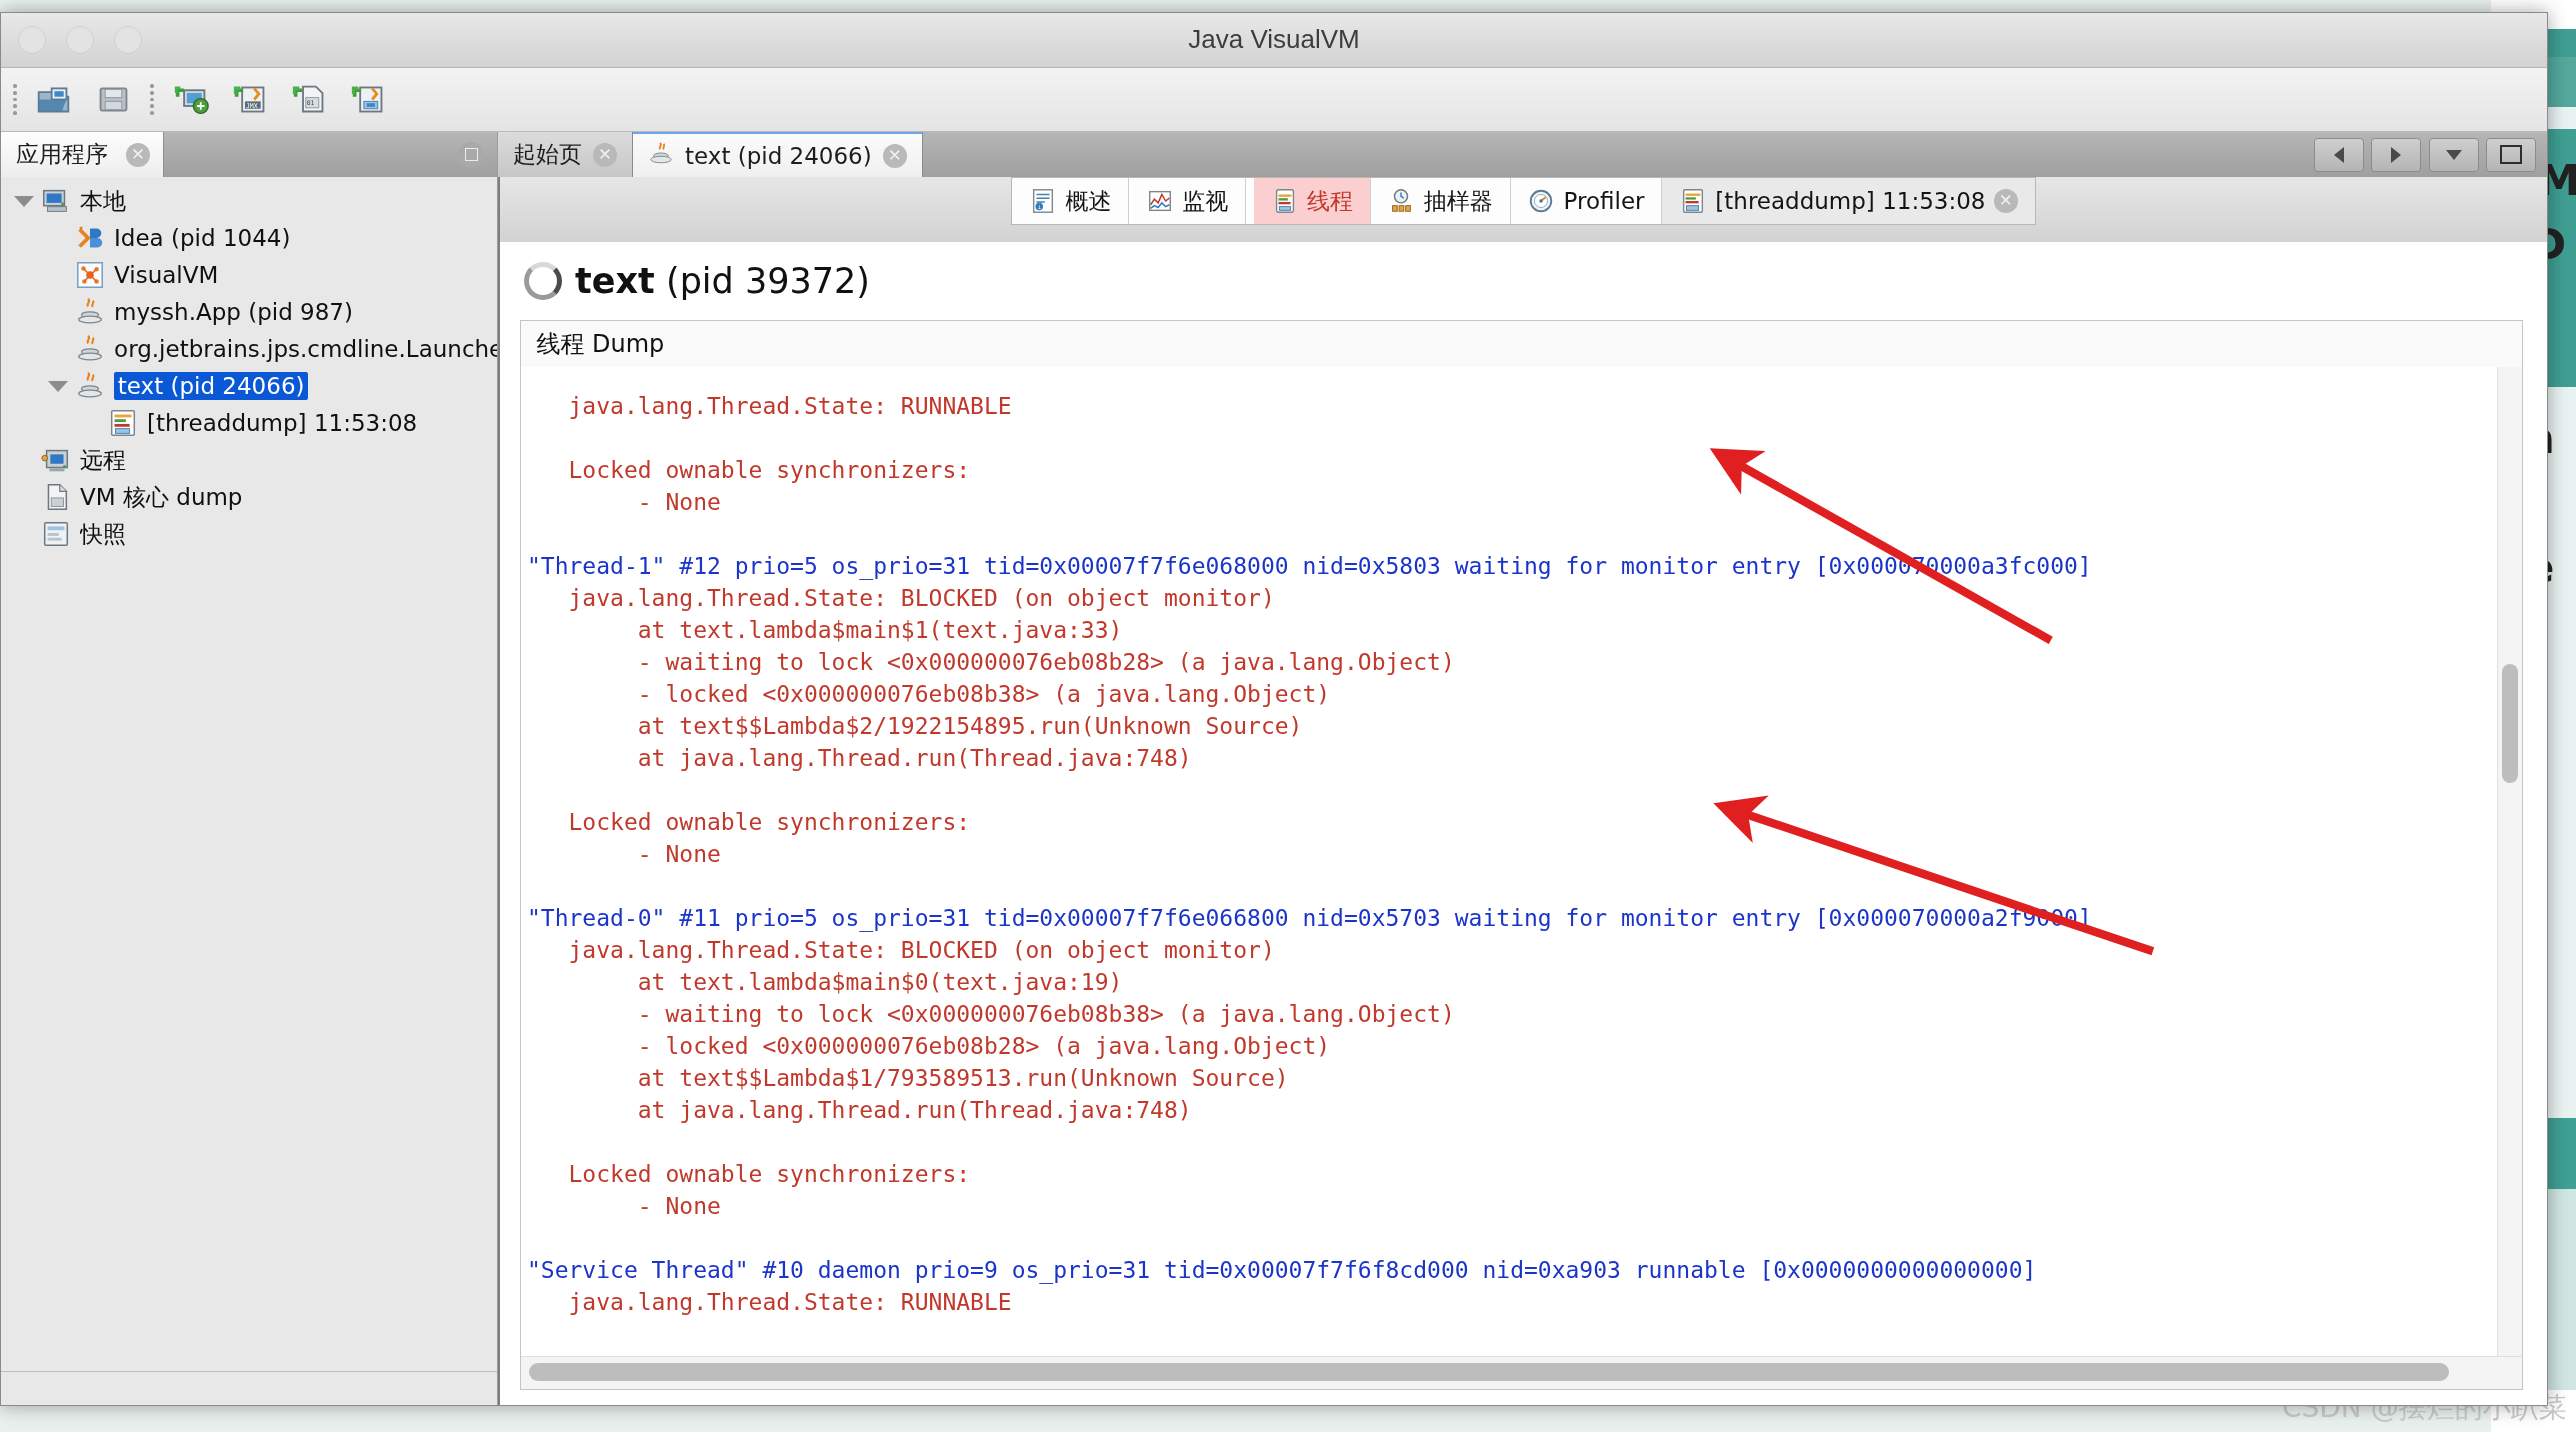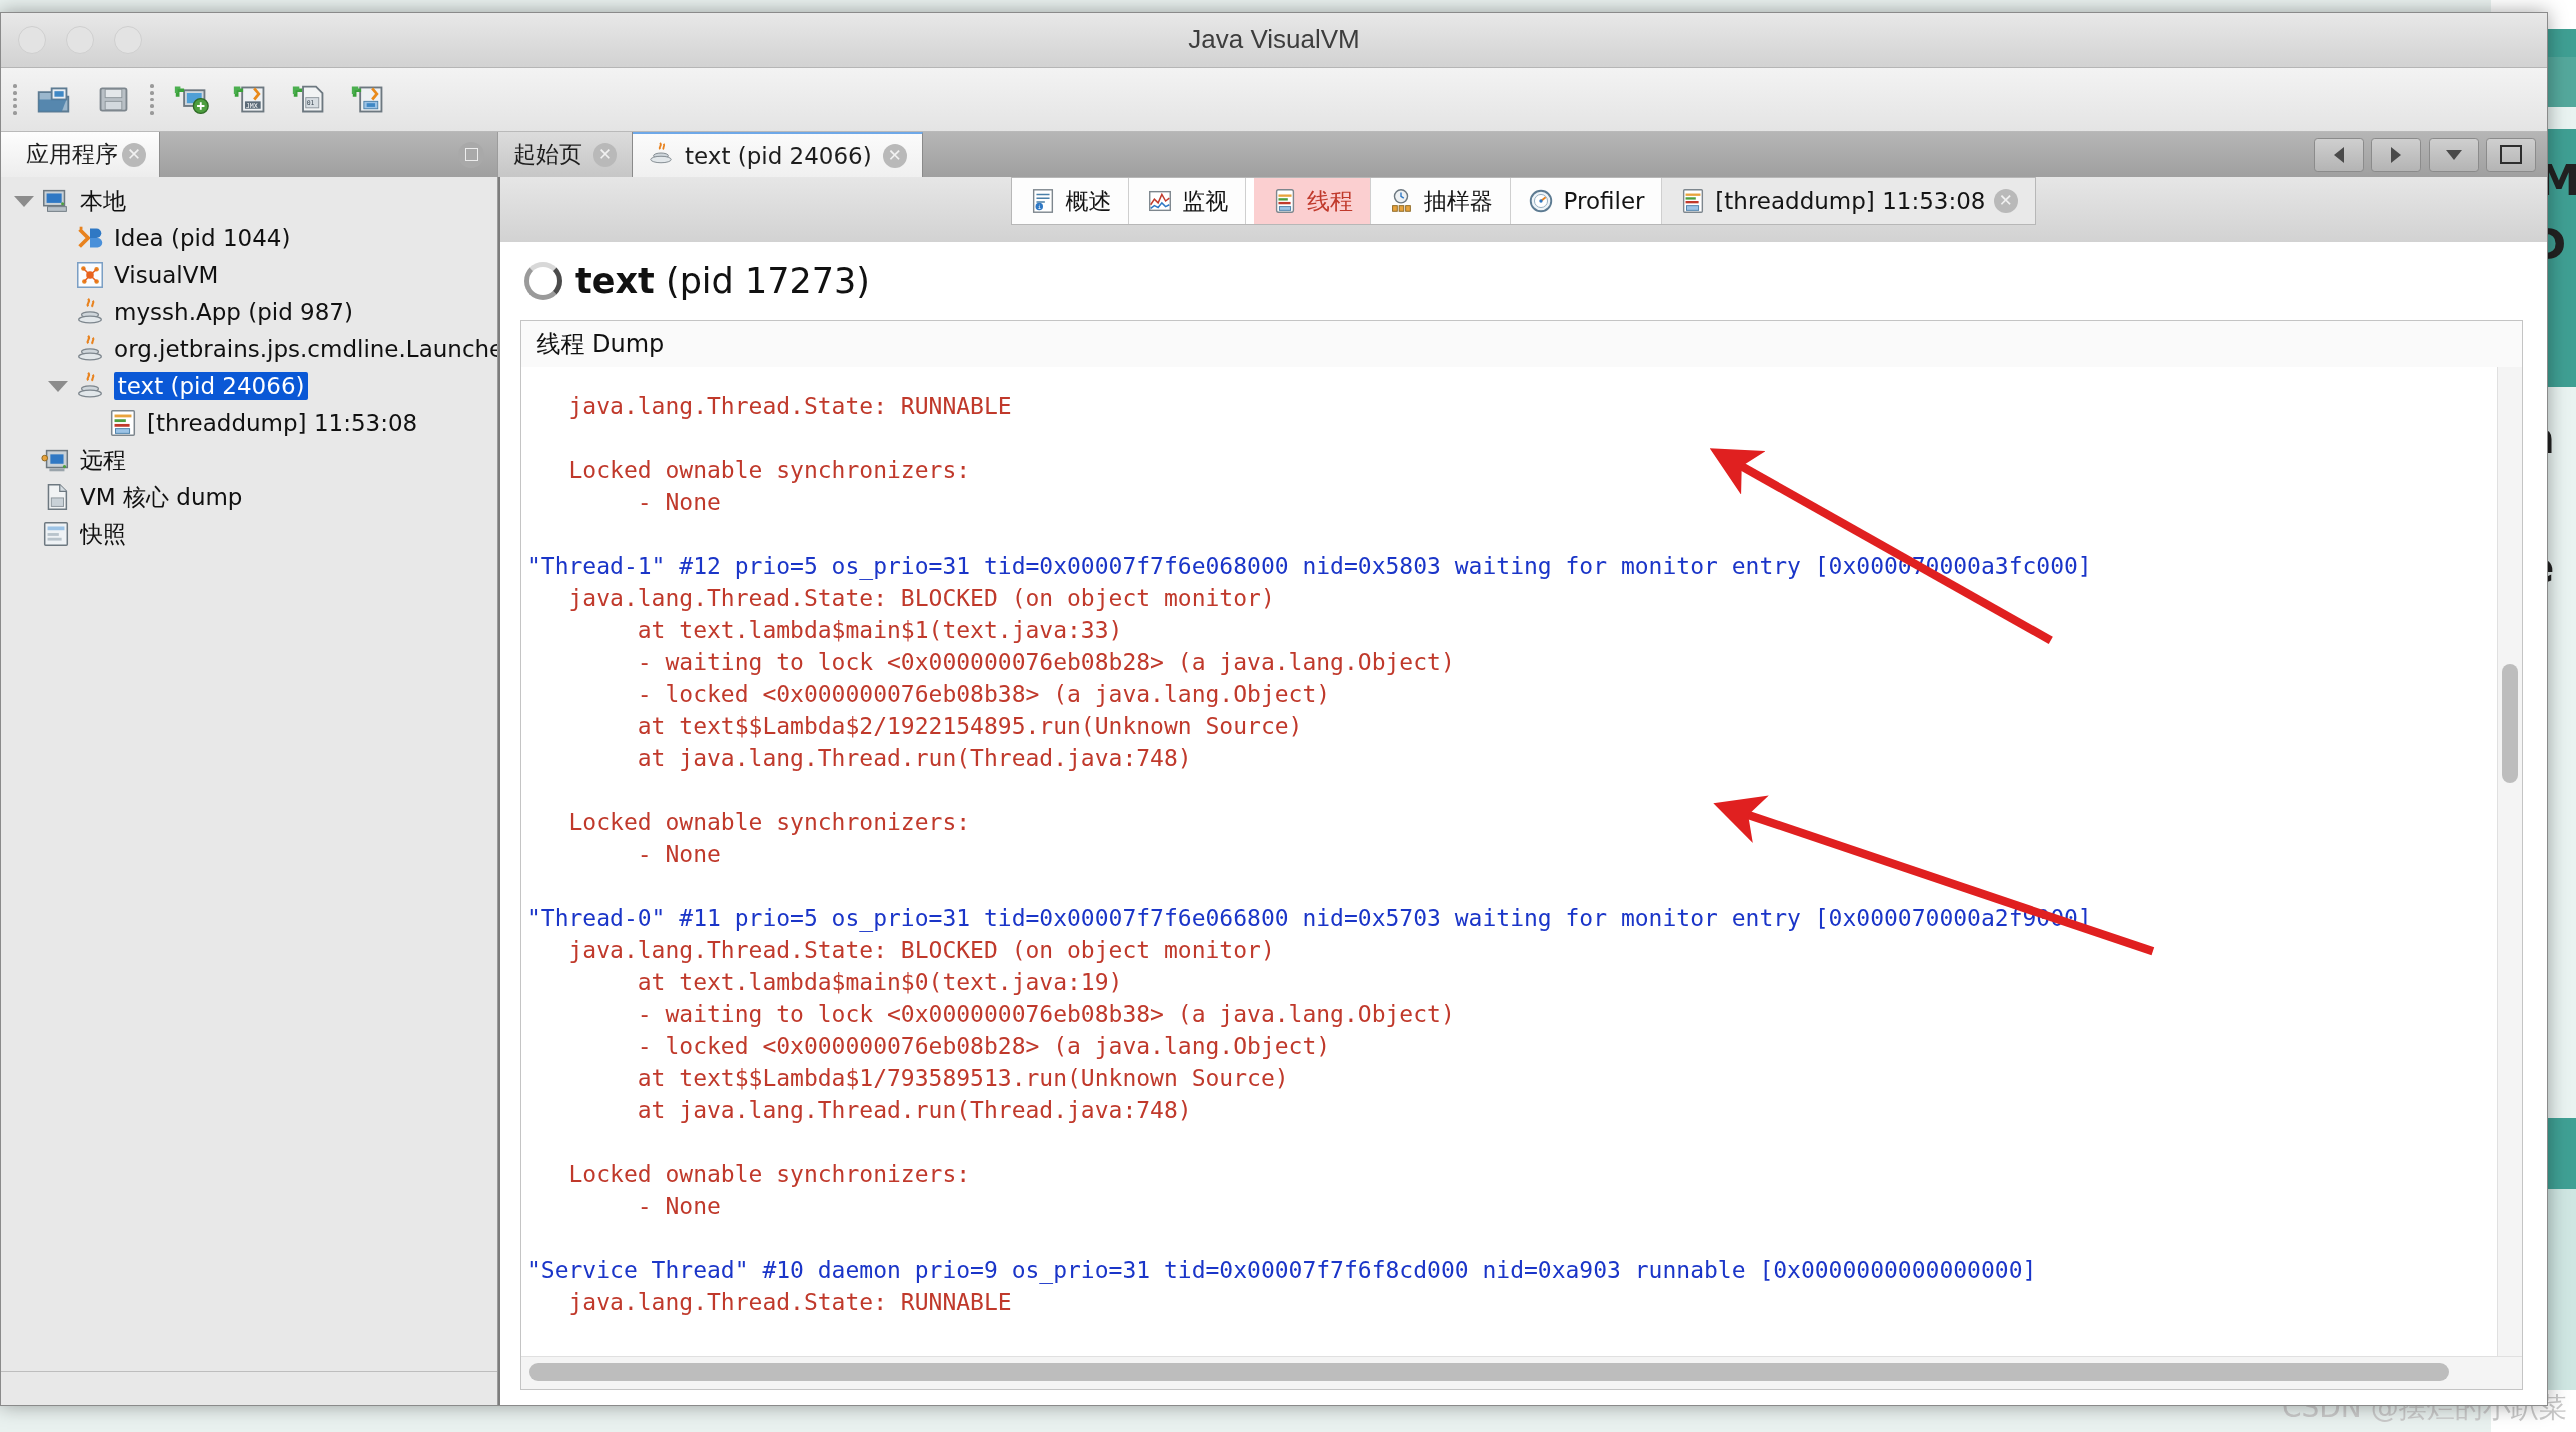--- a/index.html
+++ b/index.html
@@ -45,21 +45,21 @@
 
   
   #body{flex:1;display:flex;min-height:0;background:#d6d6d6;}
 
   
   #left{width:496px;flex:0 0 496px;display:flex;flex-direction:column;
      background:#cfcfcf;border-right:0.9px solid #9c9c9c;}
   #left-tabrow{height:45px;flex:0 0 45px;display:flex;align-items:stretch;
      background:linear-gradient(180deg,#b6b6b6,#9f9f9f);}
   #left-tab{background:linear-gradient(180deg,#fdfdfd,#ededed);
-     display:flex;align-items:center;gap:4px;padding:0 13px 0 25px;
+     display:flex;align-items:center;gap:18px;padding:0 13px 0 15px;
      border-right:0.9px solid #8f8f8f;font-size:23px;color:#1d1d1d;
      font-family:"DejaVu Sans",sans-serif;}
   .xbtn{width:24px;height:24px;border-radius:50%;background:#b9b9b9;color:#f1f1f1;
      font-size:16.7px;line-height:24px;text-align:center;font-family:"Liberation Sans",sans-serif;}
   #left-tabfill{flex:1;display:flex;align-items:center;justify-content:flex-end;padding-right:13px;}
   .minbox{width:26px;height:26px;border-radius:50%;background:#a9a9a9;
      display:flex;align-items:center;justify-content:center;}
   .minbox i{display:block;width:11px;height:10.2px;border:1.9px solid #ededed;}
   #tree{flex:1;background:#e8e8e8;overflow:hidden;padding-top:5.6px;}
   .trow{display:flex;align-items:center;height:37px;font-size:23px;color:#101010;
@@ -493,21 +493,21 @@
               <span>[threaddump] 11:53:08</span>
               <span class="xbtn">✕</span>
             </div>
 
           </div>
         </div>
 
         <div id="pane">
           <div id="page-title">
             <span class="spin"></span>
-            <span class="t"><b>text</b><span> (pid 17273)</span></span>
+            <span class="t"><b>text</b><span> (pid 39372)</span></span>
           </div>
 
           <div id="dumpbox">
             <div class="hd">线程 Dump</div>
             <div id="dumpwrap">
               <pre id="dumptext"><span>   java.lang.Thread.State: RUNNABLE</span>
 <span></span>
 <span>   Locked ownable synchronizers:</span>
 <span>        - None</span>
 <span></span>

